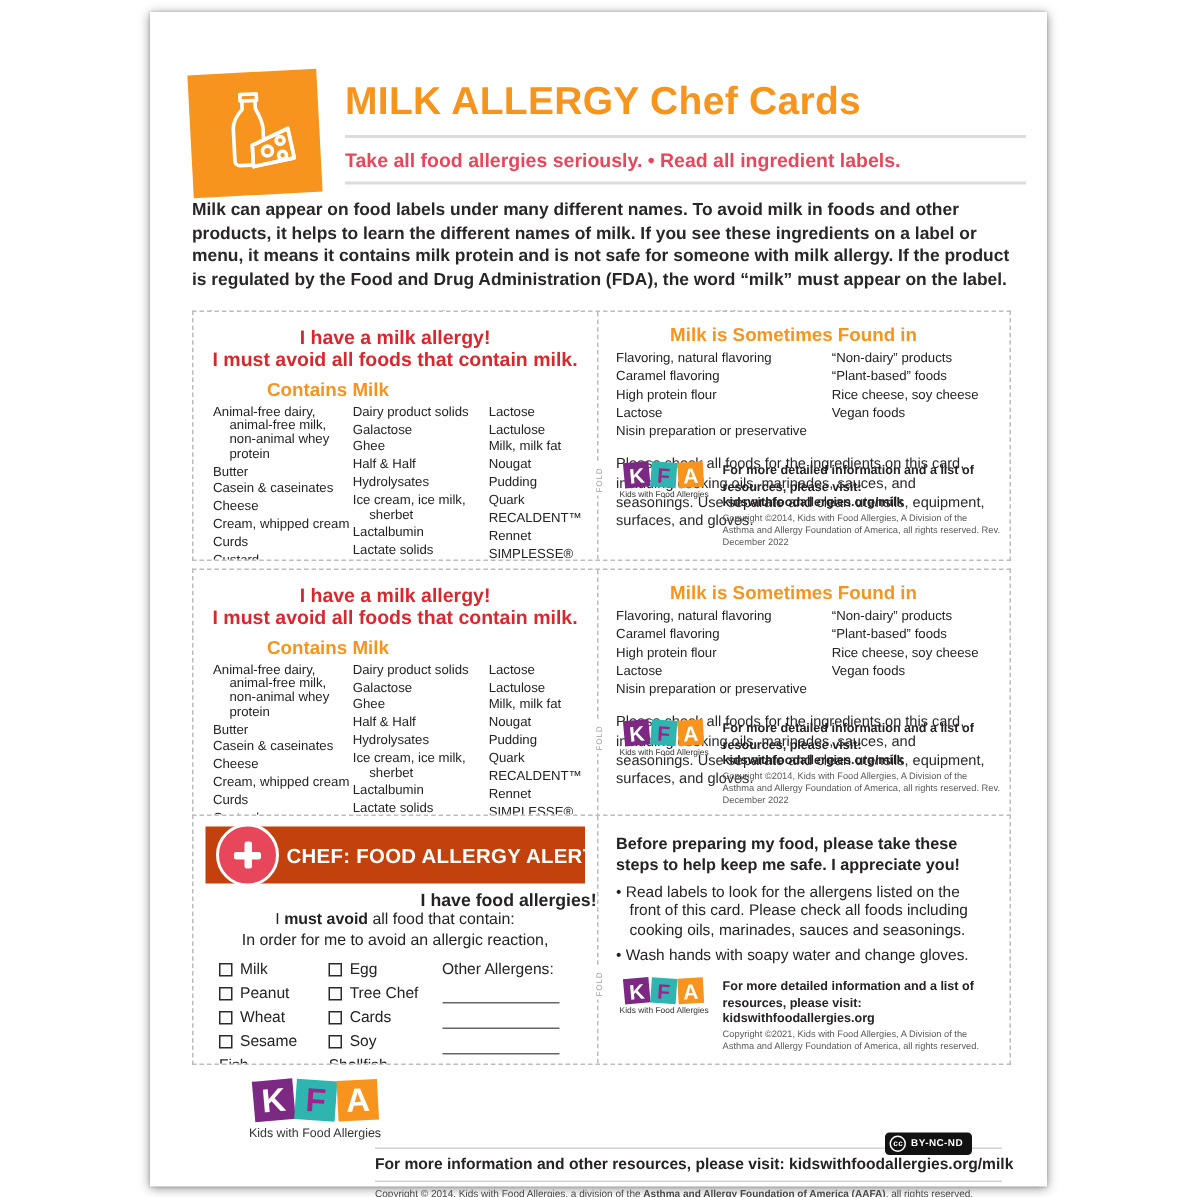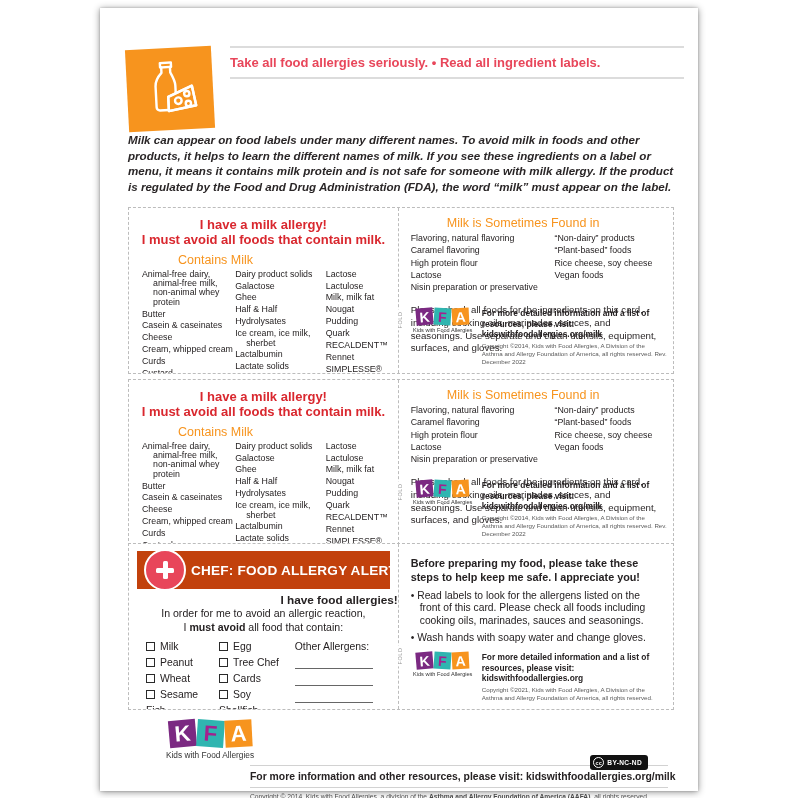--- a/index.html
+++ b/index.html
@@ -7,36 +7,36 @@
   .sheet{position:absolute;left:100px;top:8px;width:598px;height:783px;background:#fff;box-shadow:0 1px 7px rgba(0,0,0,.45),0 0 2px rgba(0,0,0,.2);}
 
   
   .icon-box{position:absolute;left:27px;top:40px;width:86px;height:82px;background:#F7941E;transform:rotate(-3deg);display:flex;align-items:center;justify-content:center;}
   .header-text{position:absolute;left:130px;top:38px;right:14px;}
   .page-title{font-size:26px;font-weight:800;color:#F7941E;letter-spacing:.2px;margin:8px 0 9px;line-height:1.05;}
   .rule{height:2px;background:#dcdcdc;}
   .subtitle{font-size:13px;font-weight:800;color:#E8465A;margin:7px 0;}
 
   
-  .intro{position:absolute;left:28px;top:124px;width:548px;font-style:italic;}
+  .intro{position:absolute;left:28px;top:124px;width:548px;}
   .intro p{font-size:11.6px;font-weight:600;line-height:1.35;margin:0 0 9px;color:#2a2627;}
 
   
   .card-pos{position:absolute;left:28px;width:546px;height:167px;}
   .pos1{top:199px;} .pos2{top:371px;} .pos3{top:535px;}
   .card{position:relative;width:100%;height:100%;border:1.5px dashed #bcbcbc;box-sizing:border-box;display:flex;overflow:hidden;background:#fff;}
   .half-l{width:49.4%;position:relative;box-sizing:border-box;}
   .half-r{flex:1;border-left:1.5px dashed #bcbcbc;position:relative;box-sizing:border-box;padding:8px 10px 0 12px;}
   .cut-marker{position:absolute;top:-8px;left:-4px;display:flex;align-items:center;gap:1px;color:#9a9a9a;background:#fff;padding:0 3px;z-index:3;}
   .cut-marker .sc{font-size:8px;line-height:1;}
   .fold-marker{position:absolute;left:calc(49.4% - 8px);top:66%;transform:rotate(-90deg);font-size:5.4px;color:#9a9a9a;background:#fff;padding:0 2px;letter-spacing:.6px;z-index:3;}
 
   
   .red-head{font-size:13px;font-weight:800;color:#D9272E;text-align:center;line-height:1.18;margin:9px 6px 0;}
-  .orange-head{font-size:12.5px;font-weight:400;color:#F7941E;margin:5px 0 3px 13px;padding-left:36px;}
+  .orange-head{font-size:12.5px;font-weight:700;color:#F7941E;margin:5px 0 3px 13px;padding-left:36px;}
   .cols{display:flex;margin:0 4px 0 13px;font-size:8.8px;line-height:1.06;}
   .cols .c1{width:37%;} .cols .c2{width:36%;} .cols .c3{width:27%;}
   .itm{padding-left:11px;text-indent:-11px;margin-bottom:2.6px;}
 
   
   .half-r .orange-head{margin:0 0 4px 0;}
   .scols{display:flex;font-size:8.8px;line-height:1.1;}
   .scols .s1{width:57%;} .scols .s2{width:43%;}
   .note{font-size:9.7px;line-height:1.3;margin-top:9px;color:#2a2627;}
   .card-bottom{position:absolute;bottom:7px;left:12px;right:6px;display:flex;gap:7px;align-items:flex-start;}
@@ -97,20 +97,21 @@
       <rect x="22" y="6" width="10" height="4" fill="none"></rect>
       <path d="M23 10 L23 15 C19 19 17 23 17 27 L17 46 a3 3 0 0 0 3 3 h12 a3 3 0 0 0 3 -3 L35 27 C35 23 33 19 31 15 L31 10" fill="none"></path>
       <path d="M28 37 L50 28 L53 46 L28 50 Z" fill="#F7941E"></path>
       <path d="M28 37 L50 28 L53 46 L28 50 Z" fill="none"></path>
       <circle cx="37" cy="41" r="3" fill="none"></circle>
       <circle cx="45" cy="35" r="2.4" fill="none"></circle>
       <circle cx="46" cy="44" r="2.4" fill="none"></circle>
     </svg>
   </div>
   <div class="header-text">
+    <div class="page-title">MILK ALLERGY Chef Cards</div>
     <div class="rule"></div>
     <div class="subtitle">Take all food allergies seriously. • Read all ingredient labels.</div>
     <div class="rule"></div>
   </div>
 
   <div class="intro">
     <p>Milk can appear on food labels under many different names. To avoid milk in foods and other products, it helps to learn the different names of milk. If you see these ingredients on a label or menu, it means it contains milk protein and is not safe for someone with milk allergy. If the product is regulated by the Food and Drug Administration (FDA), the word “milk” must appear on the label.</p>
     <p>When you eat out, use these chef cards to let the restaurant staff know how to help you avoid allergic reactions to milk.</p>
   </div>
 
@@ -290,24 +291,24 @@
       <div class="fold-marker">FOLD</div>
 
       <div class="half-l">
         <div class="banner">
           <div class="banner-cross">
               <span class="cross"></span>
             </div>
           <span class="banner-text">CHEF: FOOD ALLERGY ALERT</span>
         </div>
         <div class="chef-head">I have food allergies!</div>
-        <div class="chef-line">In order for me to avoid an allergic reaction,</div>
         <div class="chef-line">
           <span>I </span><b>must avoid</b><span> all food that contain:</span>
         </div>
+        <div class="chef-line">In order for me to avoid an allergic reaction,</div>
         <div class="chk-area">
           <div class="chk-col1">
             <div class="chk-row">
                 <span class="box"></span>
                 <span>Milk</span>
               </div>
             <div class="chk-row">
                 <span class="box"></span>
                 <span>Peanut</span>
               </div>

